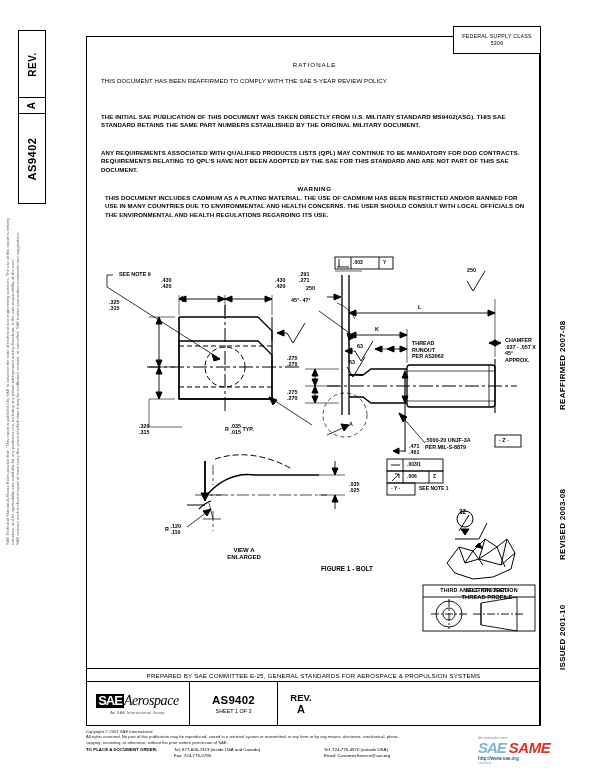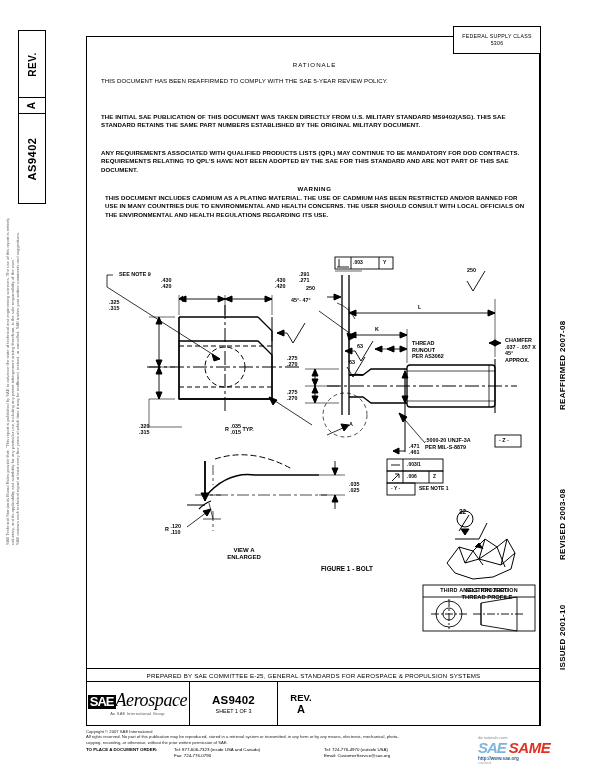--- a/index.html
+++ b/index.html
@@ -115,21 +115,21 @@
     display:flex; flex-direction:column; align-items:center; justify-content:center;
     padding-top:2px;
   }
   .sae-logo-row { display:flex; align-items:baseline; }
   .sae-mark {
     background:#000; color:#fff; font-weight:bold; font-size:13px;
     padding:0 2px; letter-spacing:-1px; line-height:14px;
   }
   .sae-aero {
     font-family:"Liberation Serif", serif; font-style:italic;
-    font-size:18px; line-height:14px; letter-spacing:-.4px;
+    font-size:14px; line-height:14px; letter-spacing:-.4px;
   }
   .sae-tag { font-size:4px; color:#555; letter-spacing:.2px; margin-top:2px; }
   .tb-mid { flex:1; border-right:1.2px solid #000; position:relative; }
   .tb-std {
     text-align:center; font-size:11px; font-weight:bold; letter-spacing:.2px;
     border-bottom:1px solid #000; padding:1px 0 1px;
   }
   .tb-desc-wrap { display:flex; padding-top:2px; }
   .tb-for { font-size:5.2px; padding-left:3px; width:18px; }
   .tb-desc { flex:1; text-align:center; font-size:5.6px; line-height:7.6px; padding-right:10px;}

